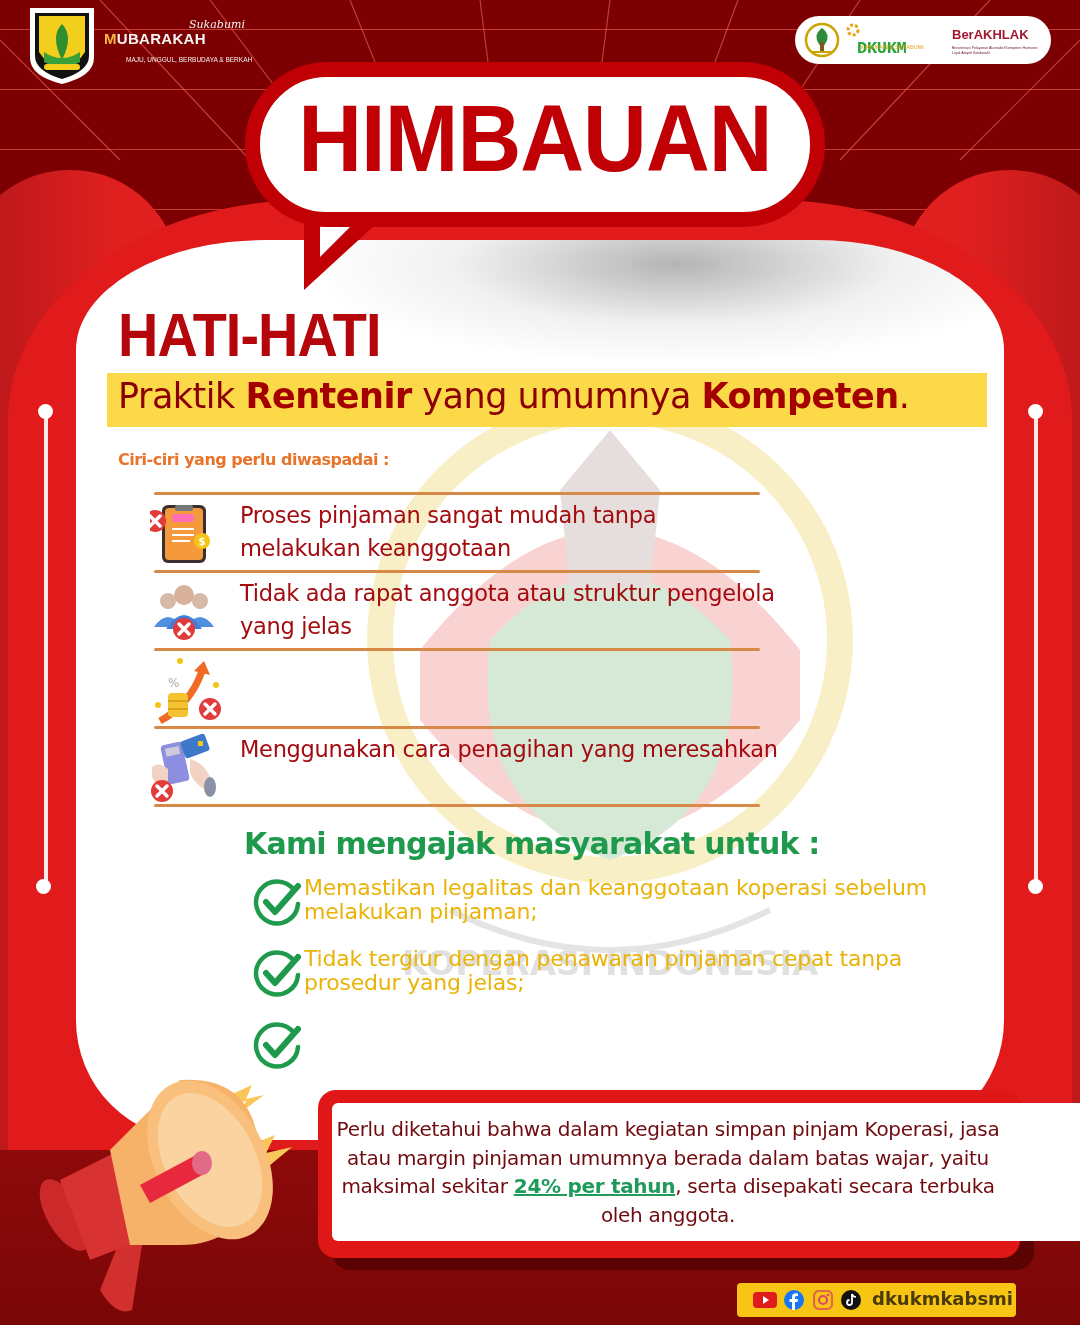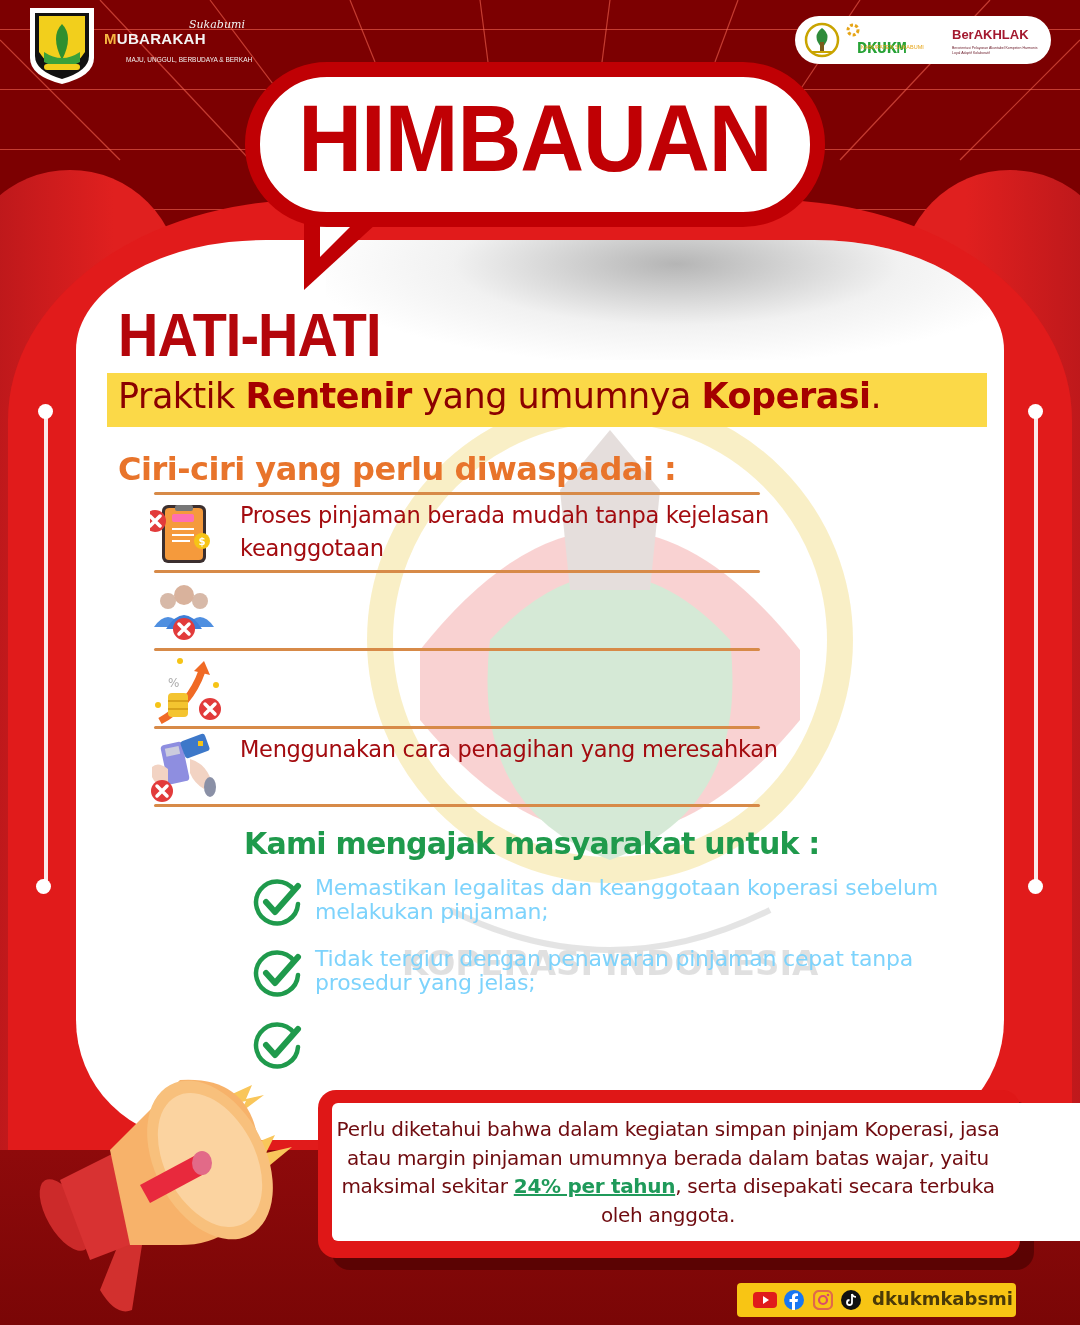--- a/index.html
+++ b/index.html
@@ -103,21 +103,21 @@
   }
   .highlight-text {
     position: absolute; left: 118px; top: 376px;
     font-family: "DejaVu Sans", sans-serif; font-size: 35px; color: #8b0000;
     white-space: nowrap; letter-spacing: -0.5px;
   }
   .highlight-text b { color: #a50000; }
 
   .ciri-title {
     position: absolute; left: 118px; top: 450px;
-    font-family: "DejaVu Sans", sans-serif; font-weight: bold; font-size: 32px;
+    font-family: "DejaVu Sans", sans-serif; font-weight: bold; font-size: 16px;
     color: #e8742b; letter-spacing: -0.5px;
   }
 
   .warn-list { position: absolute; left: 150px; top: 492px; width: 610px; }
   .warn-line { height: 3px; background: #d78a48; border-radius: 2px; margin-left: 4px; }
   .warn-item { position: relative; height: 75px; }
   .warn-icon { position: absolute; left: 0; top: 4px; width: 80px; height: 70px; }
   .warn-text {
     position: absolute; left: 90px; top: 4px; width: 540px;
     font-family: "DejaVu Sans", sans-serif; font-size: 22.5px; line-height: 33px;
@@ -126,23 +126,23 @@
 
   .ajak-title {
     position: absolute; left: 244px; top: 826px;
     font-family: "DejaVu Sans", sans-serif; font-weight: bold; font-size: 30px;
     color: #1f9a4c; letter-spacing: -0.8px;
   }
 
   .check-item { position: absolute; left: 252px; width: 720px; height: 60px; }
   .check-icon { position: absolute; left: 0; top: 0; width: 52px; height: 52px; }
   .check-text {
-    position: absolute; left: 63px; top: 0; width: 660px;
+    position: absolute; left: 52px; top: 0; width: 660px;
     font-family: "DejaVu Sans", sans-serif; font-size: 22px; line-height: 24px;
-    color: #7dd3fc; letter-spacing: -0.2px;
+    color: #eab308; letter-spacing: -0.2px;
   }
 
   
   .info-outer {
     position: absolute; left: 318px; top: 1090px; width: 702px; height: 168px;
     background: #df1717; border-radius: 18px;
     box-shadow: 14px 12px 0 rgba(60,0,0,0.55);
   }
   .info-inner {
     position: absolute; left: 14px; top: 13px; width: 795px; height: 138px;
@@ -251,56 +251,57 @@
   <svg style="position:absolute;left:45px;top:140px;" width="130" height="90" viewBox="0 0 130 90">
     <path d="M14 0 L14 88 L110 0 Z" fill="#c00004"></path>
     <path d="M30 0 L30 55 L85 0 Z" fill="#fff"></path>
   </svg>
   <div class="bubble"></div>
   <div class="bubble-title">HIMBAUAN</div>
 </div>
 
 <div class="hati">HATI-HATI</div>
 <div class="highlight"></div>
-<div class="highlight-text"><span>Praktik </span><b>Rentenir</b><span> yang umumnya </span><b>Koperasi</b><span>.</span></div>
+<div class="highlight-text"><span>Praktik </span><b>Rentenir</b><span> yang umumnya </span><b>Kompeten</b><span>.</span></div>
 
 <div class="ciri-title">Ciri-ciri yang perlu diwaspadai :</div>
 
 <div class="warn-list">
   <div class="warn-line"></div>
 
   <div class="warn-item">
     <svg class="warn-icon" viewBox="0 0 80 70">
       <rect x="12" y="6" width="44" height="58" rx="6" fill="#3b2f2f"></rect>
       <rect x="15" y="9" width="38" height="52" rx="4" fill="#f59a3c"></rect>
       <rect x="25" y="6" width="18" height="6" rx="2" fill="#777"></rect>
       <rect x="22" y="15" width="22" height="8" rx="2" fill="#ff6fb1"></rect>
       <line x1="22" y1="30" x2="44" y2="30" stroke="#fff" stroke-width="2"></line>
       <line x1="22" y1="36" x2="44" y2="36" stroke="#fff" stroke-width="2"></line>
       <line x1="22" y1="42" x2="40" y2="42" stroke="#fff" stroke-width="2"></line>
       <circle cx="52" cy="42" r="8" fill="#f6c416"></circle>
       <text x="52" y="46" text-anchor="middle" font-size="10" font-weight="bold" fill="#fff" font-family="DejaVu Sans, sans-serif">$</text>
       <circle cx="5" cy="22" r="11" fill="#e23b3b"></circle>
       <path d="M0 17 L10 27 M10 17 L0 27" stroke="#fff" stroke-width="3.5" stroke-linecap="round"></path>
     </svg>
-    <div class="warn-text">Proses pinjaman berada mudah tanpa kejelasan keanggotaan</div>
+    <div class="warn-text">Proses pinjaman sangat mudah tanpa melakukan keanggotaan</div>
   </div>
   <div class="warn-line"></div>
 
   <div class="warn-item">
     <svg class="warn-icon" viewBox="0 0 80 70">
       <circle cx="18" cy="24" r="8" fill="#d7b9a8"></circle>
       <circle cx="50" cy="24" r="8" fill="#d7b9a8"></circle>
       <circle cx="34" cy="18" r="10" fill="#d9b29c"></circle>
       <path d="M4 50 Q18 30 32 50 Z" fill="#4f8fe0"></path>
       <path d="M36 50 Q50 30 64 50 Z" fill="#4f8fe0"></path>
       <path d="M16 52 Q34 24 52 52 Z" fill="#3f7fd8"></path>
       <circle cx="34" cy="52" r="11" fill="#e23b3b"></circle>
       <path d="M29 47 L39 57 M39 47 L29 57" stroke="#fff" stroke-width="3.5" stroke-linecap="round"></path>
     </svg>
+    <div class="warn-text">Tidak ada rapat anggota atau struktur pengelola yang jelas</div>
   </div>
   <div class="warn-line"></div>
 
   <div class="warn-item">
     <svg class="warn-icon" viewBox="0 0 80 70">
       <circle cx="30" cy="6" r="3" fill="#f6c416"></circle>
       <circle cx="66" cy="30" r="3" fill="#f6c416"></circle>
       <circle cx="8" cy="50" r="3" fill="#f6c416"></circle>
       <text x="18" y="32" font-size="12" fill="#aaa" font-family="DejaVu Sans, sans-serif">%</text>
       <path d="M10 66 Q40 50 52 16" stroke="#f06a25" stroke-width="7" fill="none"></path>

